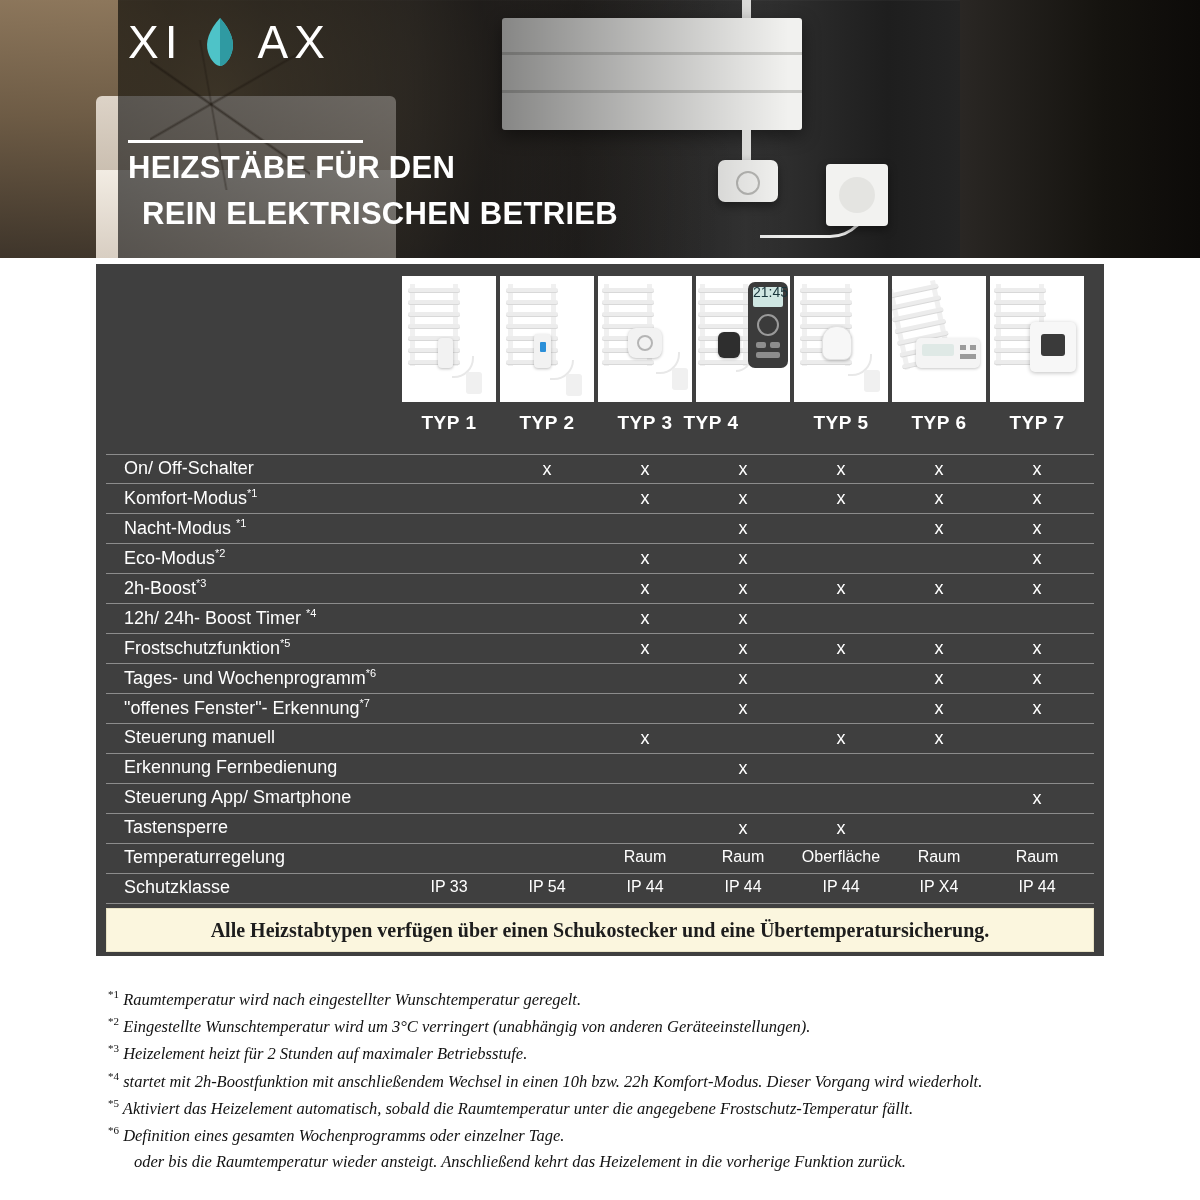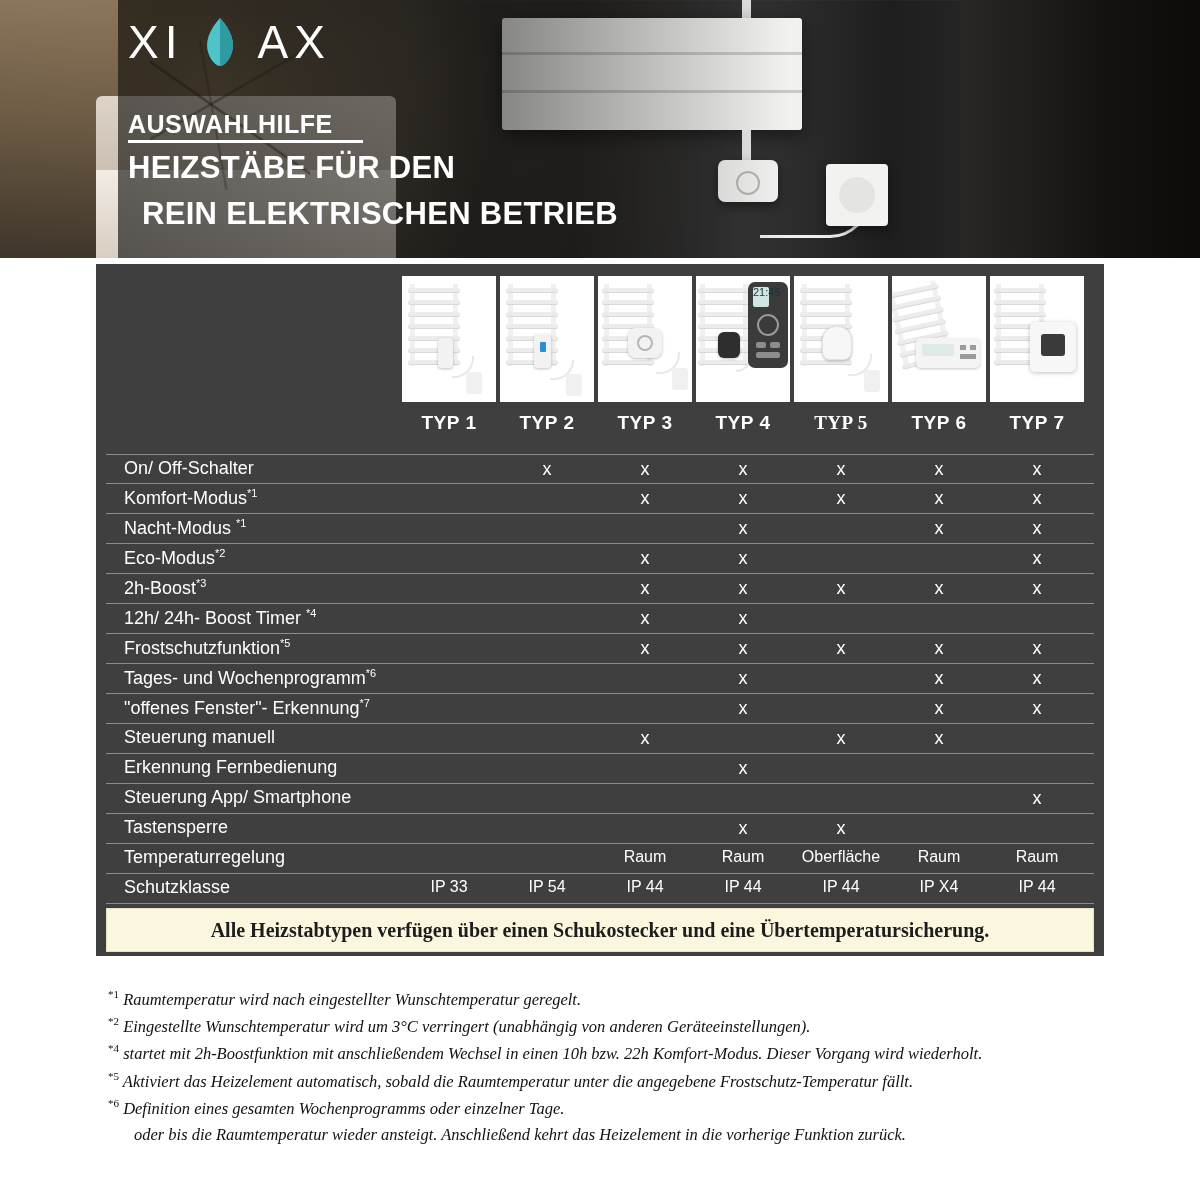--- a/index.html
+++ b/index.html
@@ -187,21 +187,20 @@
       <span class="logo-text">XI</span>
       <span class="logo-mark">
         <svg width="58" height="56" viewBox="0 0 58 56" xmlns="http://www.w3.org/2000/svg">
           <path d="M29 4 C40 16 44 28 41 38 C38 48 32 52 29 52 C26 52 20 48 17 38 C14 28 18 16 29 4 Z" fill="#4ec3c8"></path>
           <path d="M29 4 C40 16 44 28 41 38 C38 48 32 52 29 52 Z" fill="#2f9aa2"></path>
         </svg>
       </span>
       <span class="logo-text">AX</span>
     </div>
 
-    <div class="hero-kicker">AUSWAHLHILFE</div>
     <div class="kicker-underline"></div>
     <div class="hero-l2">HEIZSTÄBE FÜR DEN</div>
     <div class="hero-l3">REIN ELEKTRISCHEN BETRIEB</div>
   </div>
 
   <div class="tbl-wrap">
 
     <div class="imgrow">
 
       <div class="imgcell" style="left:306px;">
@@ -267,21 +266,21 @@
             <span style="top:16px"></span>
             <span style="top:28px"></span>
             <span style="top:40px"></span>
             <span style="top:52px"></span>
             <span style="top:64px"></span>
             <span style="top:76px"></span>
         </div>
         <div class="mini-elem" style="left:22px; top:56px; width:22px; height:26px; border-radius:6px; background:#2e2e2e;"></div>
         <div class="mini-cord" style="left:40px; top:76px; width:16px; height:20px;"></div>
         <div style="position:absolute; left:52px; top:6px; width:40px; height:86px; background:#3b3b3b; border-radius:7px;">
-          <div style="position:absolute;left:5px;top:5px;width:16px;height:20px;background:#cfe6e2;border-radius:2px;font-size:11px;color:#18343a;text-align:center;line-height:10px;">21:45</div>
+          <div style="position:absolute;left:5px;top:5px;width:30px;height:20px;background:#cfe6e2;border-radius:2px;font-size:14px;color:#18343a;text-align:center;line-height:10px;">21:45</div>
           <div style="position:absolute;left:9px;top:32px;width:22px;height:22px;border-radius:50%;border:2px solid #9a9a9a;"></div>
           <div style="position:absolute;left:8px;top:60px;width:10px;height:6px;background:#8d8d8d;border-radius:2px;"></div>
           <div style="position:absolute;left:22px;top:60px;width:10px;height:6px;background:#8d8d8d;border-radius:2px;"></div>
           <div style="position:absolute;left:8px;top:70px;width:24px;height:6px;background:#8d8d8d;border-radius:2px;"></div>
         </div>
       </div>
 
       <div class="imgcell" style="left:698px;">
         <div class="mini-rad" style="left:6px;">
           <div class="mini-frame-l"></div>
@@ -334,22 +333,22 @@
         <div style="position:absolute; left:40px; top:46px; width:46px; height:50px; background:#f7f7f7; border-radius:5px; box-shadow:0 1px 4px rgba(0,0,0,.25);">
           <div style="position:absolute;left:11px;top:12px;width:24px;height:22px;background:#3a3a3a;border-radius:3px;"></div>
         </div>
       </div>
     </div>
 
     <div class="typerow">
       <div class="type-label" style="left:306px;">TYP 1</div>
       <div class="type-label" style="left:404px;">TYP 2</div>
       <div class="type-label" style="left:502px;">TYP 3</div>
-      <div class="type-label" style="left:600px;">TYP 4</div>
-      <div class="type-label" style="left:698px;font-family:Liberation Serif, serif;">TYP 5</div>
+      <div class="type-label" style="left:568px;">TYP 4</div>
+      <div class="type-label" style="left:698px;">TYP 5</div>
       <div class="type-label" style="left:796px;">TYP 6</div>
       <div class="type-label" style="left:894px;">TYP 7</div>
     </div>
 
     <div class="grid" id="grid">
         <div class="row">
           <div class="rowlabel">On/ Off-Schalter</div>
           <div class="mark" style="left: 394px;">x</div>
           <div class="mark" style="left: 492px;">x</div>
           <div class="mark" style="left: 590px;">x</div>
@@ -448,19 +447,20 @@
           <div class="mark small" style="left: 884px;">IP 44</div>
         </div>
       </div>
   </div>
 
   <div class="note">Alle Heizstabtypen verfügen über einen Schukostecker und eine Übertemperatursicherung.</div>
 
   <div class="foot" id="footnotes">
       <div><sup>*1</sup> Raumtemperatur wird nach eingestellter Wunschtemperatur geregelt.</div>
       <div><sup>*2</sup> Eingestellte Wunschtemperatur wird um 3°C verringert (unabhängig von anderen Geräteeinstellungen).</div>
+      <div><sup>*3</sup> Heizelement heizt für 2 Stunden auf maximaler Betriebsstufe.</div>
       <div><sup>*4</sup> startet mit 2h-Boostfunktion mit anschließendem Wechsel in einen 10h bzw. 22h Komfort-Modus. Dieser Vorgang wird wiederholt.</div>
       <div><sup>*5</sup> Aktiviert das Heizelement automatisch, sobald die Raumtemperatur unter die angegebene Frostschutz-Temperatur fällt.</div>
       <div><sup>*6</sup> Definition eines gesamten Wochenprogramms oder einzelner Tage.</div>
       <div class="ind">oder bis die Raumtemperatur wieder ansteigt. Anschließend kehrt das Heizelement in die vorherige Funktion zurück.</div>
     </div>
 
 </div>
 
 </body></html>

